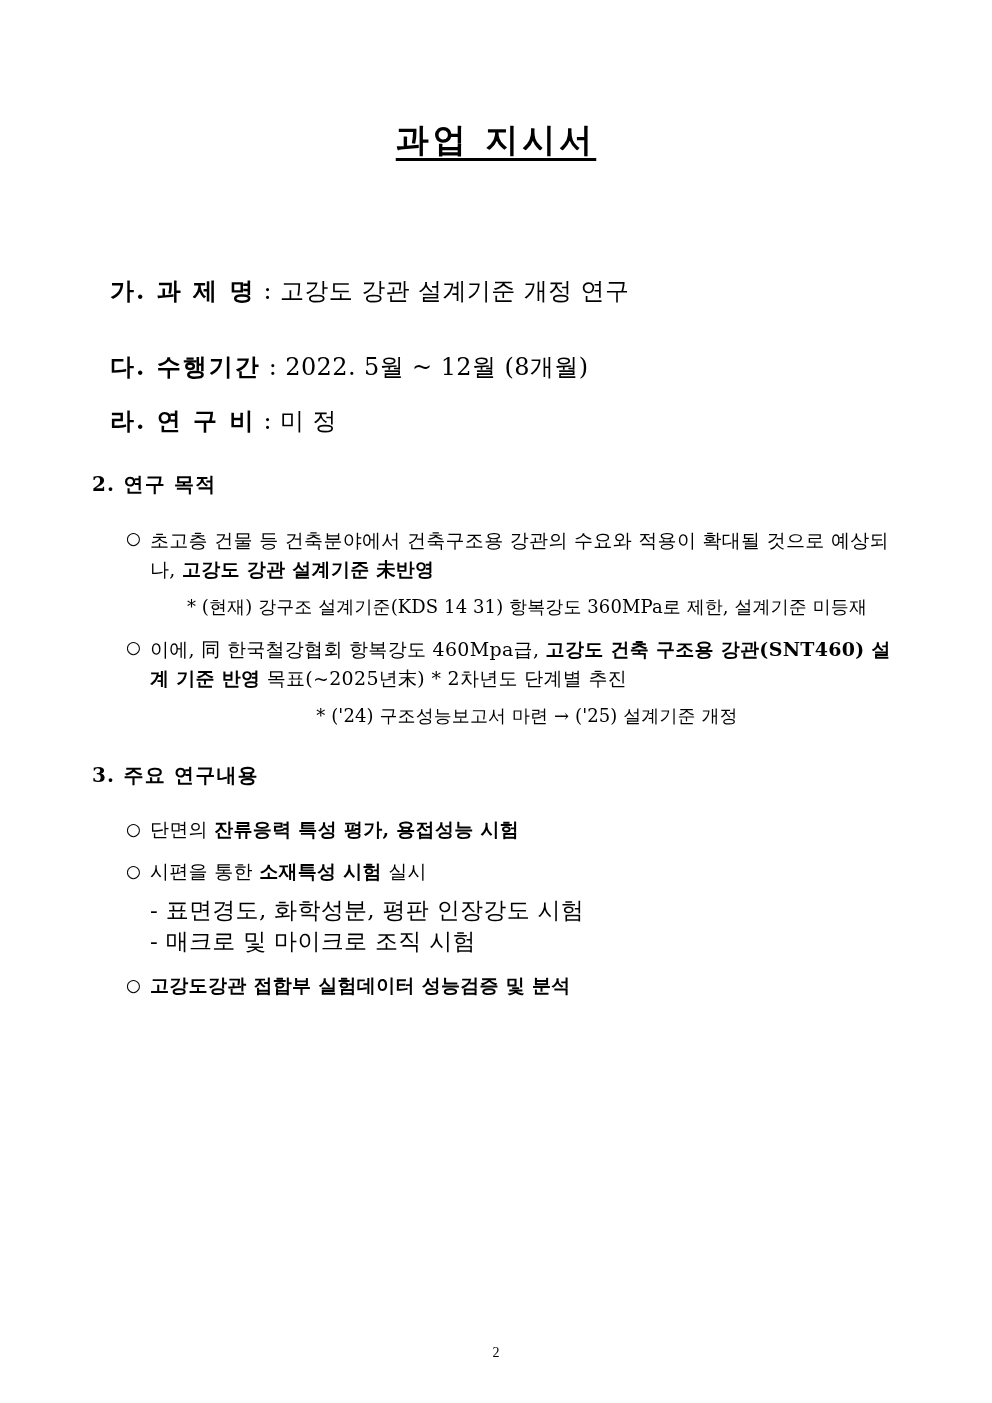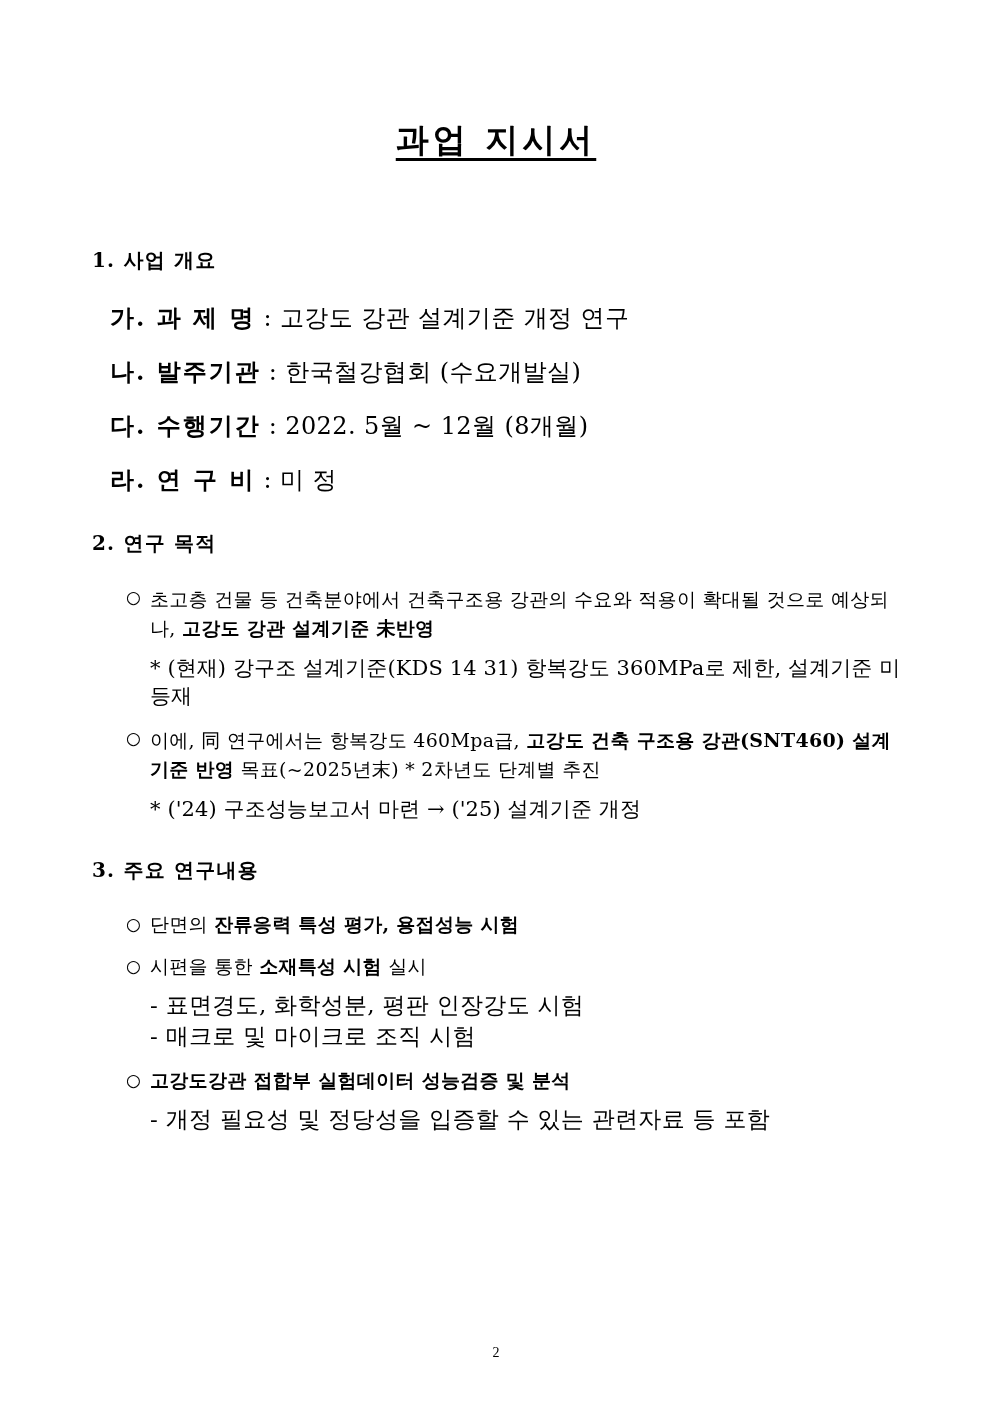--- a/index.html
+++ b/index.html
@@ -62,24 +62,25 @@
     font-size: 17px;
     line-height: 1.5;
   }
   .bullet-text {
     flex: 1;
   }
   .bullet-text .b {
     font-weight: bold;
   }
   .note {
-    font-size: 21px;
+    font-size: 18px;
     padding-left: 62px;
     margin: 0;
     letter-spacing: 0.1px;
+    text-align: center;
   }
   .dash-row {
     font-size: 23px;
     padding-left: 62px;
     margin: 0;
     letter-spacing: 0.3px;
   }
   .sp-1 { height: 28px; }
   .sp-2 { height: 22px; }
   .sp-3 { height: 16px; }
@@ -99,31 +100,27 @@
 </style>
 </head>
 <body>
 
 <div class="page">
 
   <h1 class="doc-title">과업 지시서</h1>
 
   <div class="sp-big"></div>
 
-  <div class="section-heading">1. 사업 개요</div>
   <div class="sp-1"></div>
 
   <div class="sub-item">
     <span class="lbl">가. 과 제 명</span><span> : </span><span>고강도 강관 설계기준 개정 연구</span>
   </div>
   <div class="sp-2"></div>
 
-  <div class="sub-item">
-    <span class="lbl">나. 발주기관</span><span> : </span><span>한국철강협회 (수요개발실)</span>
-  </div>
   <div class="sp-2"></div>
 
   <div class="sub-item">
     <span class="lbl">다. 수행기간</span><span> : </span><span>2022. 5월 ~ 12월 (8개월)</span>
   </div>
   <div class="sp-2"></div>
 
   <div class="sub-item">
     <span class="lbl">라. 연 구 비</span><span> : </span><span>미    정</span>
   </div>
@@ -137,21 +134,21 @@
     <span class="bullet-mark">○</span>
     <span class="bullet-text"><span>초고층 건물 등 건축분야에서 건축구조용 강관의 수요와 적용이 확대될 것으로 예상되나, </span><span class="b">고강도 강관 설계기준 未반영</span></span>
   </div>
   <div class="sp-4"></div>
   <div class="note">* (현재) 강구조 설계기준(KDS 14 31) 항복강도 360MPa로 제한, 설계기준 미등재</div>
 
   <div class="sp-3"></div>
 
   <div class="bullet-row line-tall">
     <span class="bullet-mark">○</span>
-    <span class="bullet-text"><span>이에, 同 연구에서는 항복강도 460Mpa급, </span><span class="b">고강도 건축 구조용 강관(SNT460) 설계 기준 반영</span><span> 목표(~2025년末) * 2차년도 단계별 추진</span></span>
+    <span class="bullet-text"><span>이에, 同 한국철강협회 항복강도 460Mpa급, </span><span class="b">고강도 건축 구조용 강관(SNT460) 설계 기준 반영</span><span> 목표(~2025년末) * 2차년도 단계별 추진</span></span>
   </div>
   <div class="sp-4"></div>
   <div class="note">* ('24) 구조성능보고서 마련 → ('25) 설계기준 개정</div>
 
   <div class="sp-5"></div>
 
   <div class="section-heading">3. 주요 연구내용</div>
   <div class="sp-1"></div>
 
   <div class="bullet-row">
@@ -169,17 +166,16 @@
   <div class="dash-row">- 표면경도, 화학성분, 평판 인장강도 시험</div>
   <div class="dash-row">- 매크로 및 마이크로 조직 시험</div>
 
   <div class="sp-3"></div>
 
   <div class="bullet-row">
     <span class="bullet-mark">○</span>
     <span class="bullet-text"><span class="b">고강도강관 접합부 실험데이터 성능검증 및 분석</span></span>
   </div>
   <div class="sp-4"></div>
-  <div class="dash-row">- 개정 필요성 및 정당성을 입증할 수 있는 관련자료 등 포함</div>
 
   <div class="page-number">2</div>
 
 </div>
 
 </body></html>

